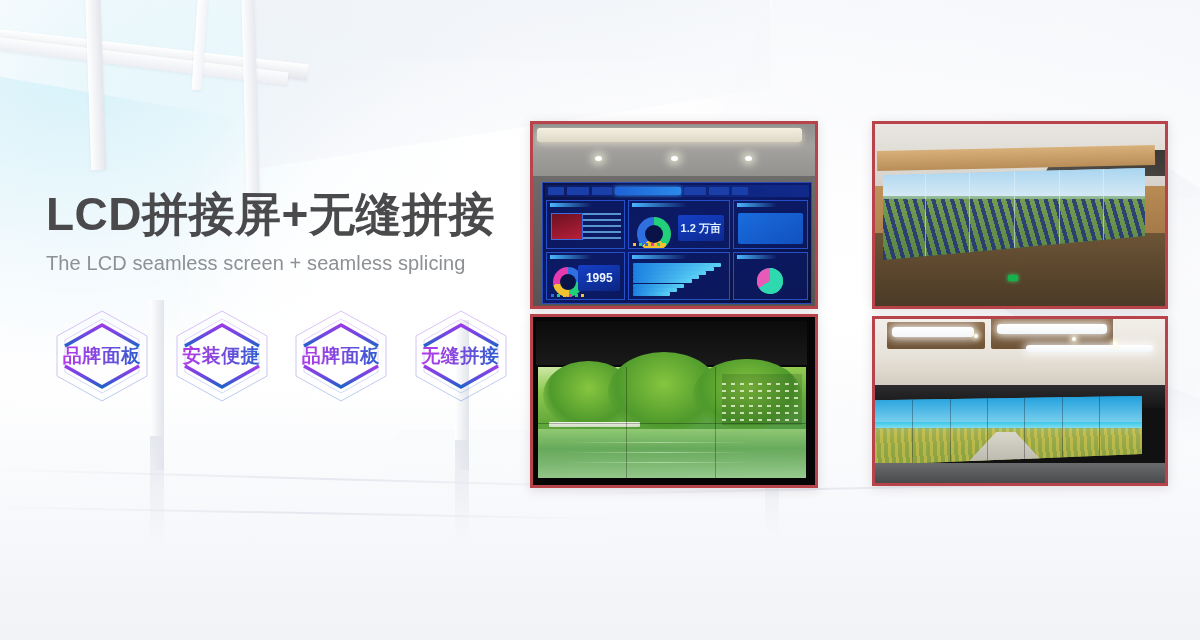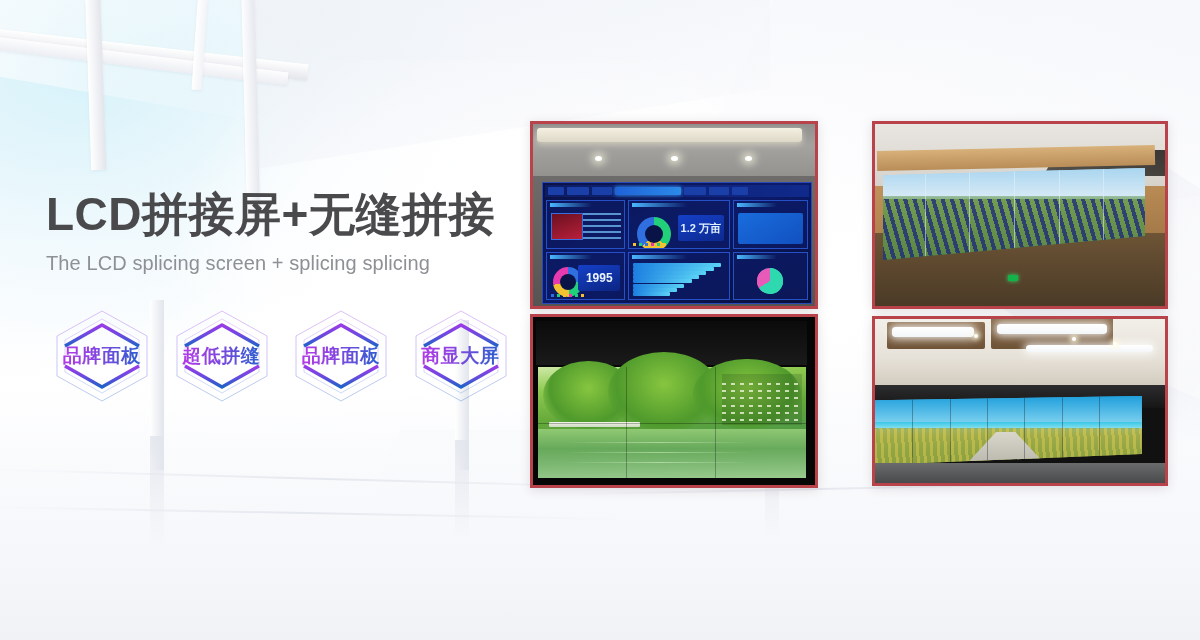--- a/index.html
+++ b/index.html
@@ -262,21 +262,21 @@
     <div class="floor-line fl3"></div>
   </div>
 
   <div class="left-col">
 
     <div class="pill-row">
     </div>
 
     <div class="headline">LCD拼接屏+无缝拼接</div>
 
-    <div class="subline">The LCD splicing screen + splicing splicing</div>
+    <div class="subline">The LCD seamless screen + seamless splicing</div>
 
     <div class="hex-row">
 
       <div class="hex-item">
         <svg viewBox="0 0 112 106">
           <defs>
             <linearGradient id="hgA" x1="0" y1="0" x2="0" y2="1">
               <stop offset="0%" stop-color="#9b3ae8"></stop>
                 <stop offset="50%" stop-color="#6a4ae0"></stop>
                 <stop offset="100%" stop-color="#1f63c8"></stop>
@@ -290,41 +290,41 @@
         <span class="hex-label">品牌面板</span>
       </div>
 
       <div class="hex-item">
         <svg viewBox="0 0 112 106">
           <polygon points="56,8 101,33 101,73 56,98 11,73 11,33" fill="none" stroke="url(#hgA)" stroke-width="1" opacity="0.32"></polygon>
           <polygon points="56,16 93,37 93,69 56,90 19,69 19,37" fill="none" stroke="url(#hgA)" stroke-width="1" opacity="0.22"></polygon>
           <polyline points="19,43 56,22 93,43" fill="none" stroke="url(#hgA)" stroke-width="3.4" stroke-linejoin="round"></polyline>
           <polyline points="19,63 56,84 93,63" fill="none" stroke="url(#hgA)" stroke-width="3.4" stroke-linejoin="round"></polyline>
         </svg>
-        <span class="hex-label">超低拼缝</span>
+        <span class="hex-label">安装便捷</span>
       </div>
 
       <div class="hex-item">
         <svg viewBox="0 0 112 106">
           <polygon points="56,8 101,33 101,73 56,98 11,73 11,33" fill="none" stroke="url(#hgA)" stroke-width="1" opacity="0.32"></polygon>
           <polygon points="56,16 93,37 93,69 56,90 19,69 19,37" fill="none" stroke="url(#hgA)" stroke-width="1" opacity="0.22"></polygon>
           <polyline points="19,43 56,22 93,43" fill="none" stroke="url(#hgA)" stroke-width="3.4" stroke-linejoin="round"></polyline>
           <polyline points="19,63 56,84 93,63" fill="none" stroke="url(#hgA)" stroke-width="3.4" stroke-linejoin="round"></polyline>
         </svg>
         <span class="hex-label">品牌面板</span>
       </div>
 
       <div class="hex-item">
         <svg viewBox="0 0 112 106">
           <polygon points="56,8 101,33 101,73 56,98 11,73 11,33" fill="none" stroke="url(#hgA)" stroke-width="1" opacity="0.32"></polygon>
           <polygon points="56,16 93,37 93,69 56,90 19,69 19,37" fill="none" stroke="url(#hgA)" stroke-width="1" opacity="0.22"></polygon>
           <polyline points="19,43 56,22 93,43" fill="none" stroke="url(#hgA)" stroke-width="3.4" stroke-linejoin="round"></polyline>
           <polyline points="19,63 56,84 93,63" fill="none" stroke="url(#hgA)" stroke-width="3.4" stroke-linejoin="round"></polyline>
         </svg>
-        <span class="hex-label">商显大屏</span>
+        <span class="hex-label">无缝拼接</span>
       </div>
 
     </div>
   </div>
 
   <div class="photo ph-tl">
     <div class="photo-inner">
       <div class="tl-ceiling"></div>
       <div class="tl-cove"></div>
       <div class="tl-spot" style="left:22%"></div>

